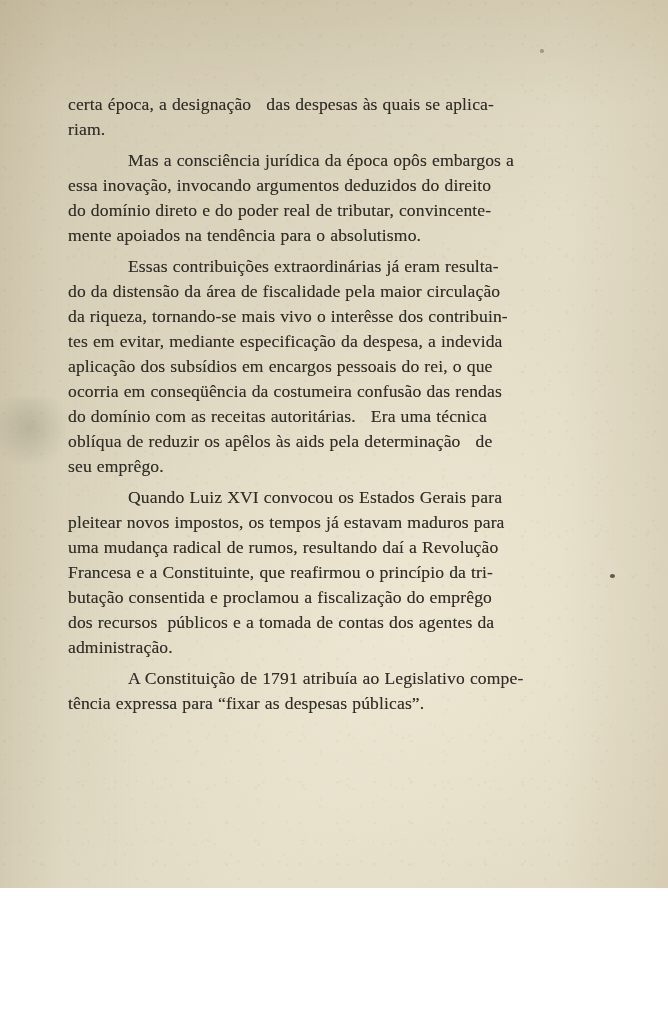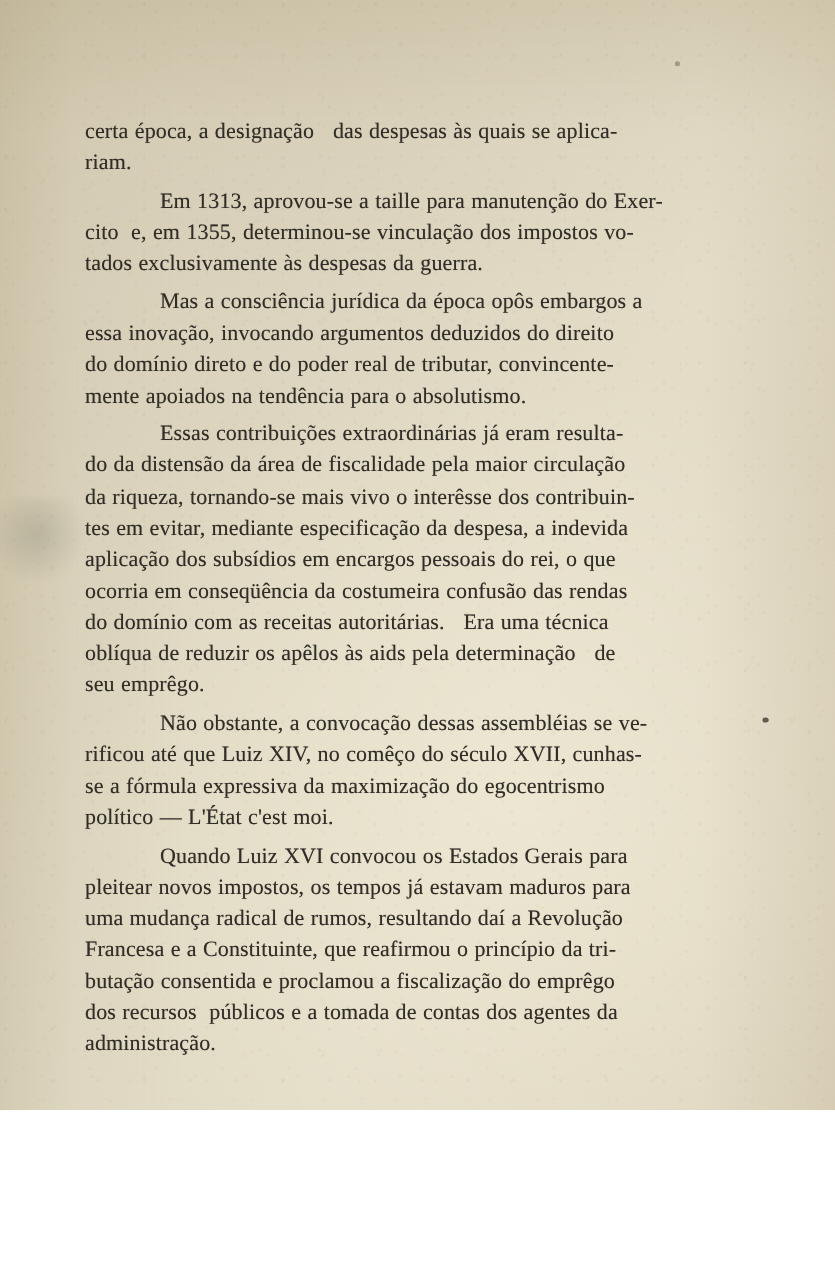--- a/index.html
+++ b/index.html
@@ -128,47 +128,42 @@
 
 <div class="page">
 
   <div class="vignette"></div>
   <div class="grain"></div>
   <div class="smudge"></div>
 
   <div class="textblock">
     <p class="para">certa época, a designação   das despesas às quais se aplica-
 riam.</p>
-    <p class="para indent">Em 1313, aprovou-se a taille para manutenção do Exer-
-cito  e, em 1355, determinou-se vinculação dos impostos vo-
-tados exclusivamente às despesas da guerra.</p>
     <p class="para indent">Mas a consciência jurídica da época opôs embargos a
 essa inovação, invocando argumentos deduzidos do direito
 do domínio direto e do poder real de tributar, convincente-
 mente apoiados na tendência para o absolutismo.</p>
     <p class="para indent">Essas contribuições extraordinárias já eram resulta-
 do da distensão da área de fiscalidade pela maior circulação
 da riqueza, tornando-se mais vivo o interêsse dos contribuin-
 tes em evitar, mediante especificação da despesa, a indevida
 aplicação dos subsídios em encargos pessoais do rei, o que
 ocorria em conseqüência da costumeira confusão das rendas
 do domínio com as receitas autoritárias.   Era uma técnica
 oblíqua de reduzir os apêlos às aids pela determinação   de
 seu emprêgo.</p>
-    <p class="para indent">Não obstante, a convocação dessas assembléias se ve-
-rificou até que Luiz XIV, no comêço do século XVII, cunhas-
-se a fórmula expressiva da maximização do egocentrismo
-político — L'État c'est moi.</p>
     <p class="para indent">Quando Luiz XVI convocou os Estados Gerais para
 pleitear novos impostos, os tempos já estavam maduros para
 uma mudança radical de rumos, resultando daí a Revolução
 Francesa e a Constituinte, que reafirmou o princípio da tri-
 butação consentida e proclamou a fiscalização do emprêgo
 dos recursos  públicos e a tomada de contas dos agentes da
 administração.</p>
+    <p class="para indent">A Constituição de 1791 atribuía ao Legislativo compe-
+tência expressa para “fixar as despesas públicas”.</p>
   </div>
 
   <div class="pagenum">— 30 —</div>
 
   <span class="speck s1"></span>
   <span class="speck s2"></span>
 
 </div>
 
 </body></html>

